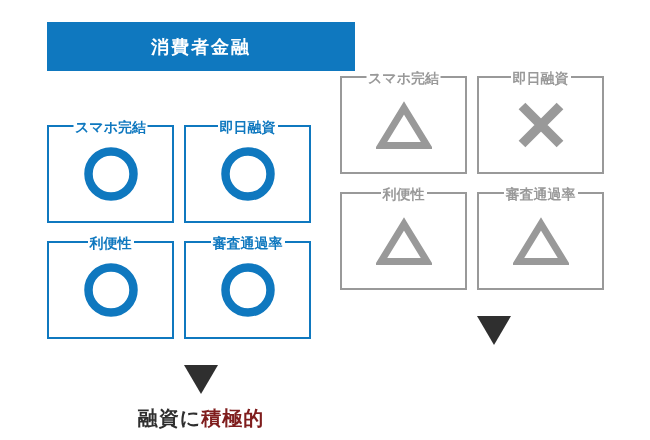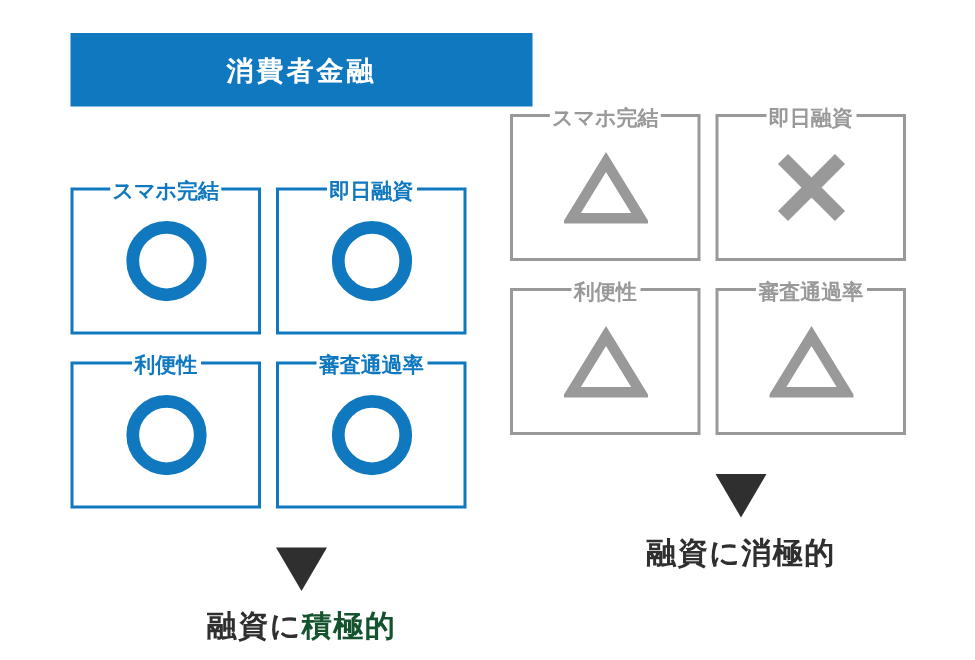--- a/index.html
+++ b/index.html
@@ -113,21 +113,21 @@
         <span class="feature-label">審査通過率</span>
         <span class="rating-icon">
             <svg width="54" height="54" viewBox="0 0 54 54">
               <circle cx="27" cy="27" r="22.5" fill="none" stroke="currentColor" stroke-width="8.5"></circle>
             </svg>
           </span>
       </div>
     </div>
     <div class="arrow-down"></div>
     <div class="caption">
-      <span>融資に</span><span style="color: #14532d;">積極的</span>
+      <span>融資に</span><span style="color: #7f1d1d;">積極的</span>
     </div>
   </section>
 
   <section class="panel panel-bank">
     <div class="grid">
       <div class="feature-box">
         <span class="feature-label">スマホ完結</span>
         <span class="rating-icon">
             <svg width="56" height="52" viewBox="0 0 56 52">
               <path d="M28 9 L51 46.5 L5 46.5 Z" fill="none" stroke="currentColor" stroke-width="7" stroke-linejoin="miter"></path>
@@ -153,18 +153,15 @@
       <div class="feature-box">
         <span class="feature-label">審査通過率</span>
         <span class="rating-icon">
             <svg width="56" height="52" viewBox="0 0 56 52">
               <path d="M28 9 L51 46.5 L5 46.5 Z" fill="none" stroke="currentColor" stroke-width="7" stroke-linejoin="miter"></path>
             </svg>
           </span>
       </div>
     </div>
     <div class="arrow-down"></div>
-    <div class="caption">
-      <span>融資に</span><span style="color: rgb(47, 47, 47);">消極的</span>
-    </div>
   </section>
 
 </div>
 
 </body></html>

